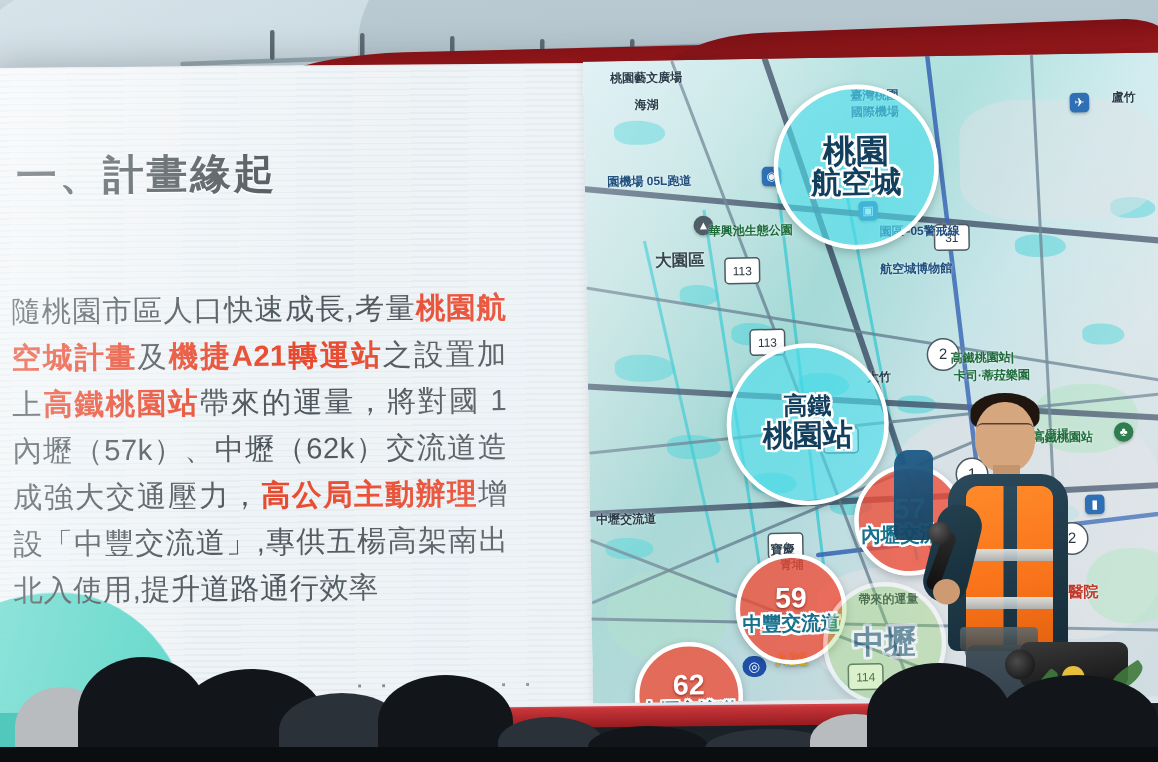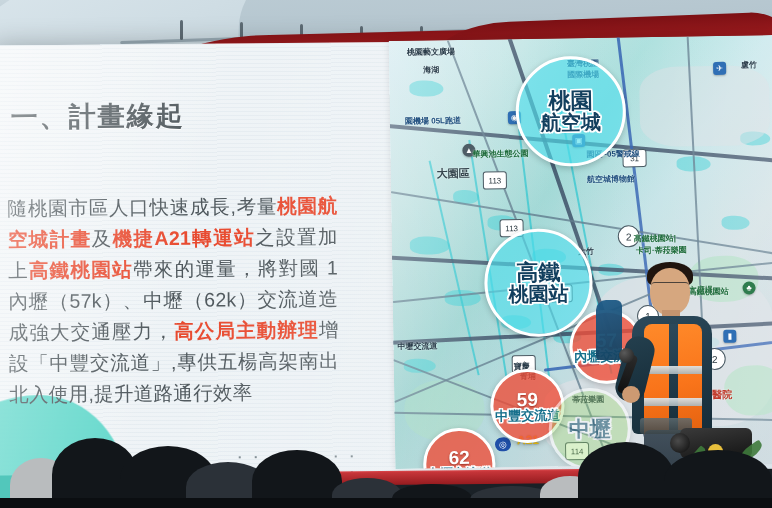--- a/index.html
+++ b/index.html
@@ -404,33 +404,33 @@
       <div class="maplbl blue" style="left:196px;top:100px;margin-top:36px;">航空城博物館</div>
       <div class="maplbl blue" style="left:196px;top:111px;">園區–05警戒線</div>
       <div class="maplbl big" style="left:46px;top:126px;">大園區</div>
       <div class="maplbl" style="left:352px;top:24px;">盧竹</div>
       <div class="maplbl grn" style="left:242px;top:196px;">高鐵桃園站|</div>
       <div class="maplbl grn" style="left:244px;top:208px;">卡司·蒂菈樂園</div>
       <div class="maplbl grn" style="left:272px;top:248px;">桃園藝文廣場</div>
       <div class="maplbl" style="left:4px;top:300px;">中壢交流道</div>
       <div class="maplbl" style="left:120px;top:322px;">寶慶</div>
       <div class="maplbl" style="left:126px;top:332px;">青埔</div>
-      <div class="maplbl" style="left:178px;top:356px;">蒂菈樂園</div>
+      <div class="maplbl" style="left:178px;top:356px;">帶來的運量</div>
       <div class="maplbl" style="left:264px;top:360px;">內壢</div>
       <div class="maplbl grn" style="left:296px;top:250px;">高鐵桃園站</div>
       <div class="maplbl red" style="left:268px;top:352px;font-size:10px;">福利部桃園醫院</div>
       <div class="maplbl" style="left:186px;top:208px;">大竹</div>
 
       <div class="bubble cyan" style="left:126px;top:18px;width:104px;height:104px;">
         <span style="font-size:22px;">桃園</span>
         <span style="font-size:20px;">航空城</span>
       </div>
 
       <div class="bubble cyan" style="left:92px;top:190px;width:102px;height:102px;">
-        <span style="font-size:22px;">高鐵</span>
+        <span style="font-size:16px;">高鐵</span>
         <span style="font-size:20px;">桃園站</span>
       </div>
 
       <div class="bubble red" style="left:176px;top:272px;width:68px;height:68px;">
         <span class="num">57</span>
         <span class="cap">內壢交流道</span>
       </div>
 
       <div class="bubble red" style="left:96px;top:330px;width:68px;height:68px;">
         <span class="num">59</span>

